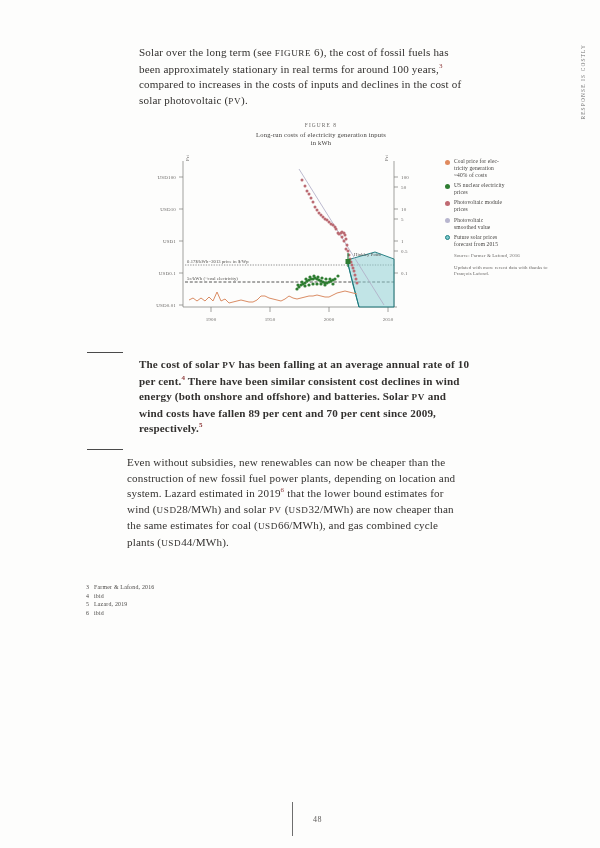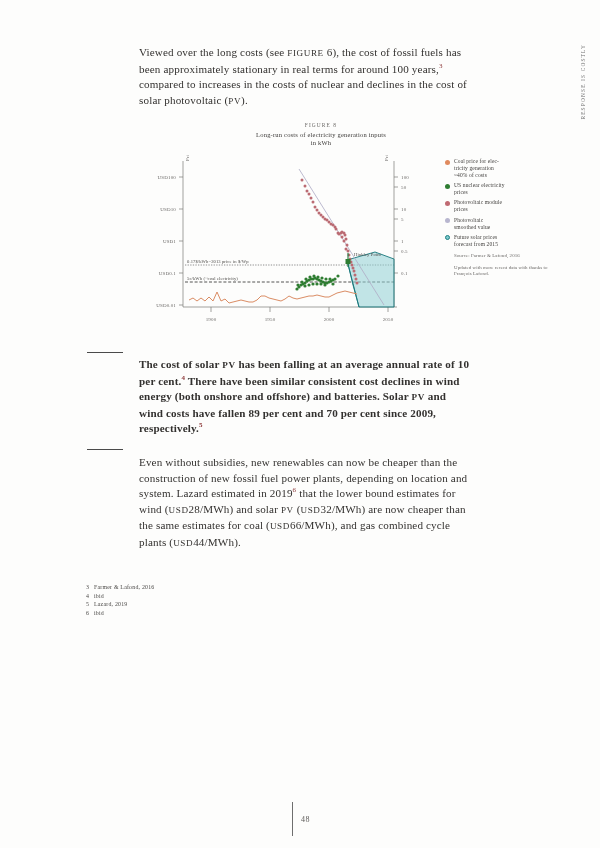--- a/index.html
+++ b/index.html
@@ -55,21 +55,21 @@
     letter-spacing: 0.6px;
   }
   sup.fn {
     font-size: 7px;
     color: #8e3b3b;
     vertical-align: super;
     line-height: 0;
   }
 
   .para2 { position: absolute; left: 139px; top: 357px; width: 333px; font-weight: bold; }
-  .para3 { position: absolute; left: 139px; top: 455px; width: 333px; }
+  .para3 { position: absolute; left: 127px; top: 455px; width: 333px; }
 
   
   .rule {
     position: absolute;
     left: 87px;
     top: 352px;
     width: 36px;
     height: 1px;
     background: #4a4a4a;
   }
@@ -101,21 +101,21 @@
     color: #4c4a48;
   }
 
   
   .pagenum-wrap {
     position: absolute;
     left: 292px;
     top: 802px;
     display: flex;
     align-items: center;
-    gap: 8px;
+    gap: 20px;
   }
   .pagenum-bar {
     width: 1px;
     height: 34px;
     background: #6e6e6e;
   }
   .pagenum {
     font-size: 8px;
     color: #5d5b59;
     letter-spacing: 0.4px;
@@ -222,21 +222,21 @@
   }
 </style>
 </head>
 <body>
 
 <div class="page">
 
   <div class="running-head">RESPONSE IS COSTLY</div>
 
   <div class="body-col">
-    <p class="para"><span>Viewed over the long costs (see </span><span class="sc">FIGURE</span><span> 6), the cost of fossil fuels has been approximately stationary in real terms for around 100 years,</span><sup class="fn">3</sup><span> compared to increases in the costs of nuclear and declines in the cost of solar photovoltaic (</span><span class="sc">PV</span><span>).</span></p>
+    <p class="para"><span>Solar over the long term (see </span><span class="sc">FIGURE</span><span> 6), the cost of fossil fuels has been approximately stationary in real terms for around 100 years,</span><sup class="fn">3</sup><span> compared to increases in the costs of inputs and declines in the cost of solar photovoltaic (</span><span class="sc">PV</span><span>).</span></p>
   </div>
 
   <div class="figure">
     <div class="fig-label">FIGURE 8</div>
     <div class="fig-title">
       <span>Long-run costs of electricity generation inputs</span><br>
       <span>in kWh</span>
     </div>
 
     <div class="plotwrap">

